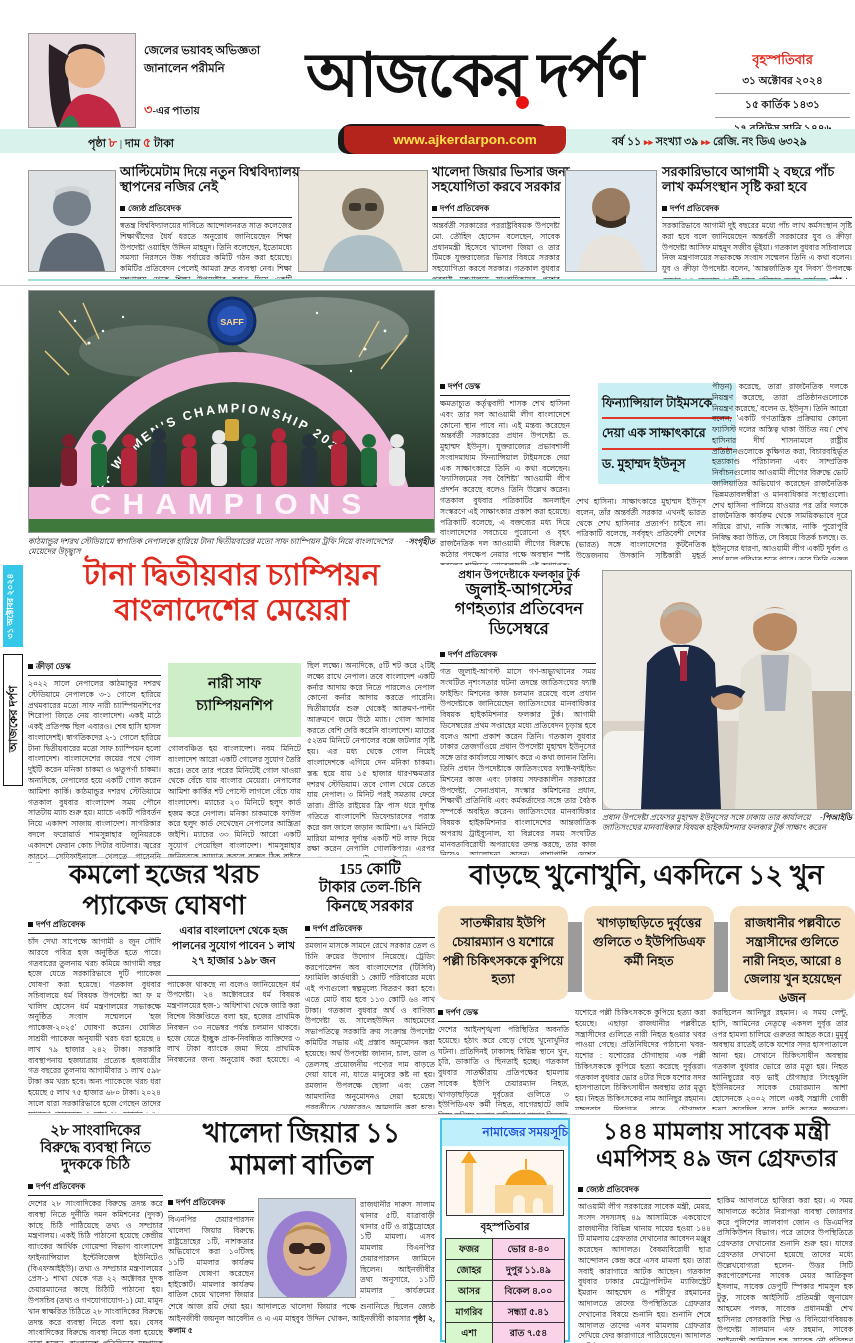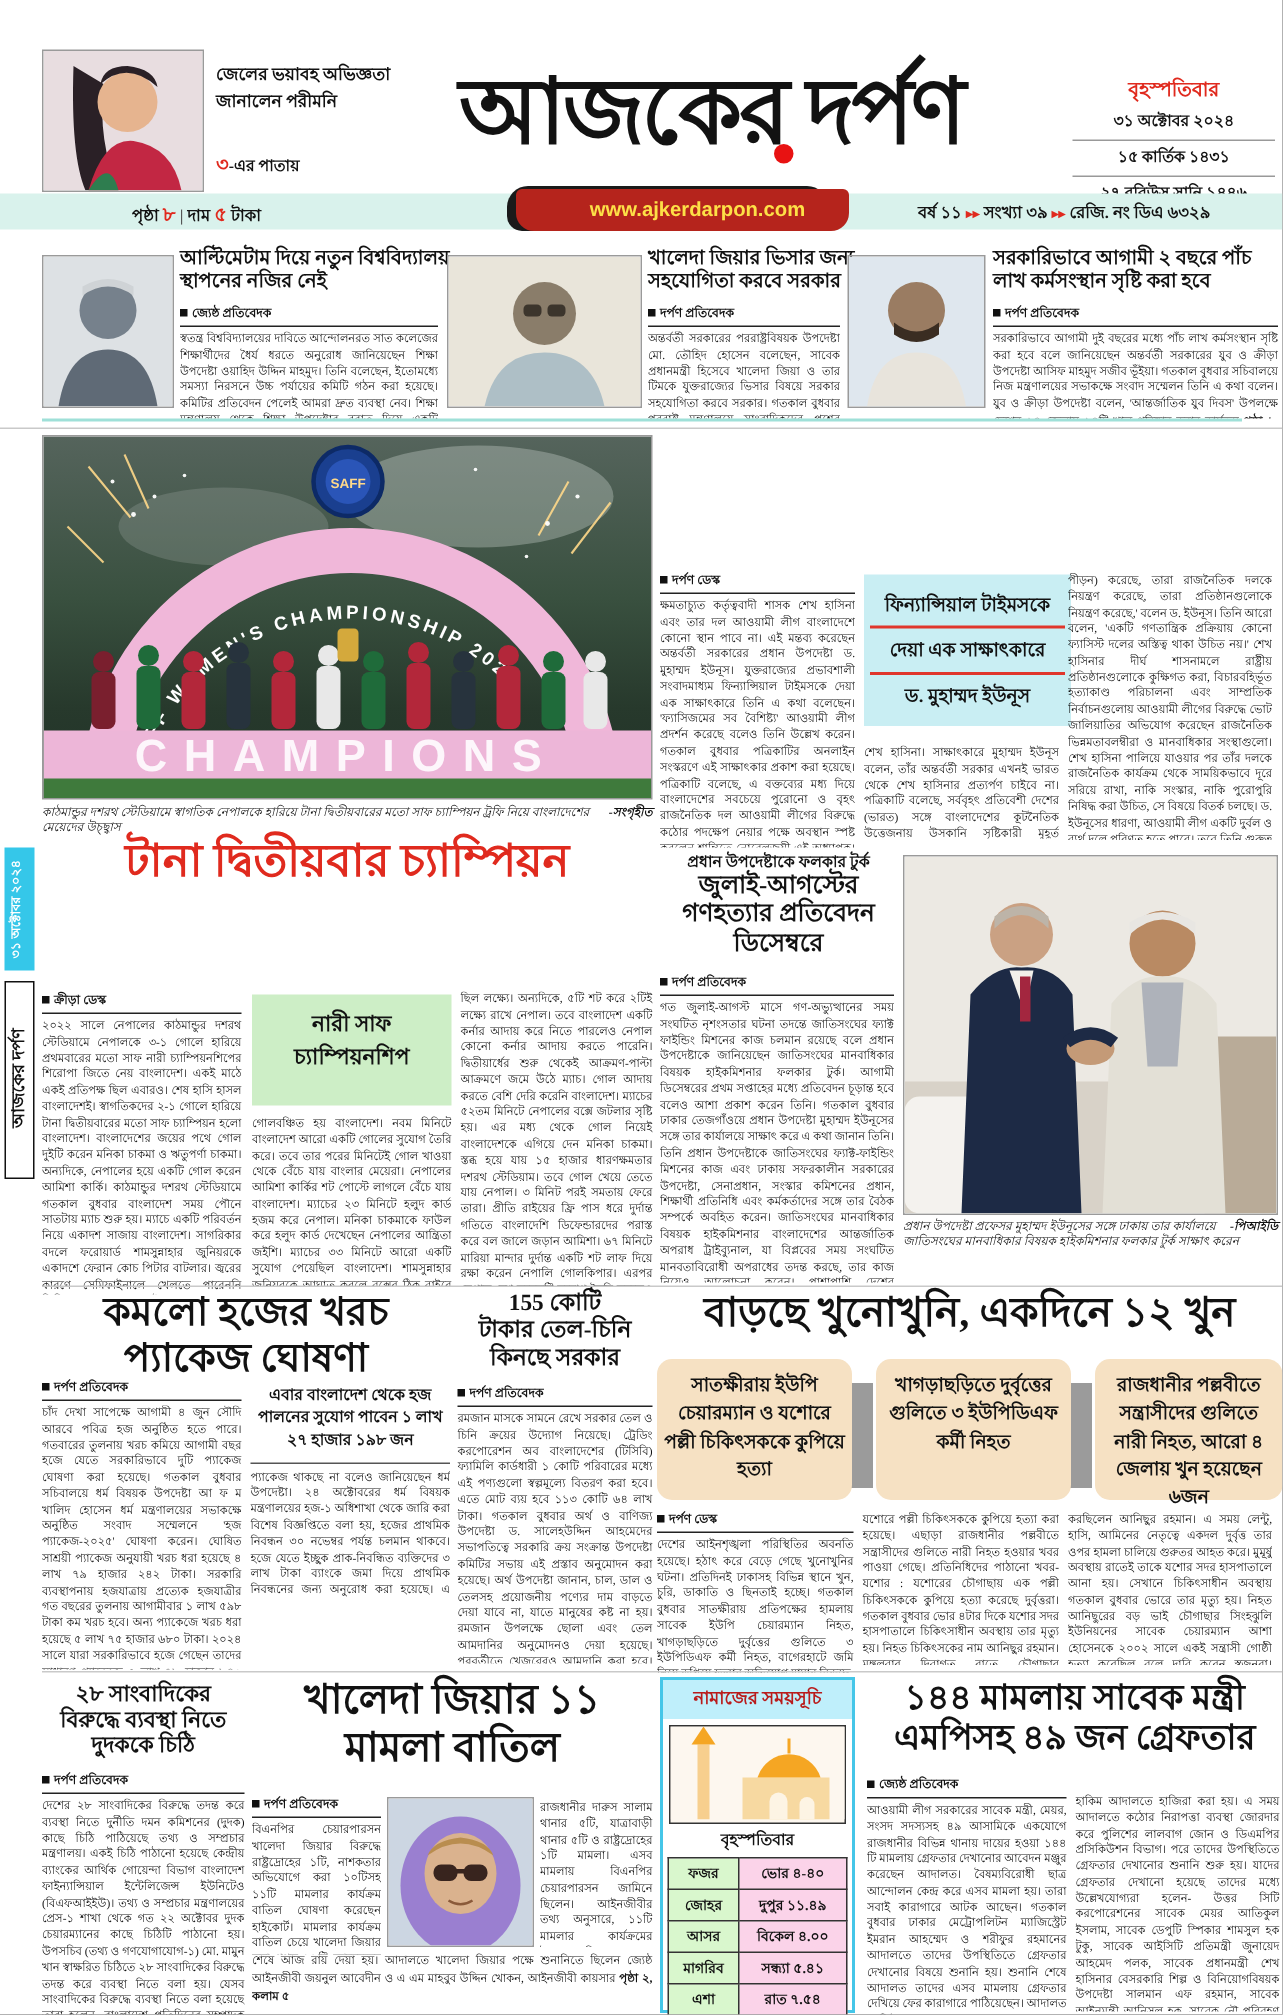--- a/index.html
+++ b/index.html
@@ -20,21 +20,21 @@
   .deck{font-size:10.5px;font-weight:bold;text-align:center;line-height:1.45;
         border-bottom:1px solid #555;padding:5px 0 6px 0;}
   .subbox{background:#f6e1c3;border-radius:10px;font-size:12.5px;font-weight:bold;
           text-align:center;line-height:1.5;padding:8px 4px;box-sizing:border-box;}
   .conn{background:#9b9b9b;}
   .vert{writing-mode:vertical-rl;transform:rotate(180deg);text-align:center;}
   table.ptimes{border-collapse:collapse;width:120px;margin:2px auto 0 auto;border-radius:14px;}
   table.ptimes td{border:1px solid #333;font-size:9.3px;font-weight:bold;text-align:center;padding:2.5px 1px;}
   table.ptimes td.n{background:#d9f7cd;width:44px;}
   table.ptimes td.t{background:#fbd3e9;}
-  .pull{background:#c9eef3;padding:6px 4px;text-align:center;font-weight:bold;font-size:12.5px;line-height:1.3;}
+  .pull{background:#c9eef3;padding:6px 4px;text-align:left;font-weight:bold;font-size:12.5px;line-height:1.3;margin-left:22px;}
   .pull .pl{padding:6px 0;}
   .pull .pl + .pl{border-top:2px solid #e0362c;}
   .badge{background:#cdeec6;text-align:center;font-weight:bold;font-size:14.5px;line-height:1.5;padding-top:10px;box-sizing:border-box;}
   .rule-cyan{background:#9fe0d8;}
   .rule-gray{background:#c9c9c9;}
 </style>
 </head>
 <body>
 
 <div class="page">
@@ -248,20 +248,21 @@
       <rect x="0" y="228" width="405" height="13" fill="#3f7a3c"></rect>
     </svg>
   </div>
   <div class="abs cap" style="left:28px;top:537px;width:407px;">
     <span class="credit">-সংগৃহীত</span>
     <span>কাঠমান্ডুর দশরথ স্টেডিয়ামে স্বাগতিক নেপালকে হারিয়ে টানা দ্বিতীয়বারের মতো সাফ চ্যাম্পিয়ন ট্রফি নিয়ে বাংলাদেশের মেয়েদের উচ্ছ্বাস</span>
   </div>
 
   <div class="abs hl red" style="left:28px;top:557px;width:407px;font-size:30px;">
     <div>টানা দ্বিতীয়বার চ্যাম্পিয়ন</div>
+    <div>বাংলাদেশের মেয়েরা</div>
   </div>
   <div class="abs" style="left:28px;top:660px;width:133px;">
     <div class="byl">
         <span class="sq"></span>
         <span>ক্রীড়া ডেস্ক</span>
       </div>
     <div class="bt" style="height:184px;">২০২২ সালে নেপালের কাঠমান্ডুর দশরথ স্টেডিয়ামে নেপালকে ৩-১ গোলে হারিয়ে প্রথমবারের মতো সাফ নারী চ্যাম্পিয়নশিপের শিরোপা জিতে নেয় বাংলাদেশ। একই মাঠে একই প্রতিপক্ষ ছিল এবারও। শেষ হাসি হাসল বাংলাদেশই। স্বাগতিকদের ২-১ গোলে হারিয়ে টানা দ্বিতীয়বারের মতো সাফ চ্যাম্পিয়ন হলো বাংলাদেশ। বাংলাদেশের জয়ের পথে গোল দুইটি করেন মনিকা চাকমা ও ঋতুপর্ণা চাকমা। অন্যদিকে, নেপালের হয়ে একটি গোল করেন আমিশা কার্কি। কাঠমান্ডুর দশরথ স্টেডিয়ামে গতকাল বুধবার বাংলাদেশ সময় পৌনে সাতটায় ম্যাচ শুরু হয়। ম্যাচে একটি পরিবর্তন নিয়ে একাদশ সাজায় বাংলাদেশ। সাগরিকার বদলে ফরোয়ার্ড শামসুন্নাহার জুনিয়রকে একাদশে ফেরান কোচ পিটার বাটলার। জ্বরের কারণে সেমিফাইনালে খেলতে পারেননি তিনি। ম্যাচের শুরু থেকেই আক্রমণাত্মক হয়ে ওঠে বাংলাদেশ। শুরুতেই গোলের সুযোগ পায় বাংলাদেশ। তবে দ্বিতীয় মিনিটে তহুরা খাতুনের শট পোস্টে লাগলে</div>
   </div>
   <div class="abs badge" style="left:168px;top:663px;width:133px;height:74px;">
     <div>নারী সাফ</div>
@@ -410,21 +411,21 @@
       <rect x="30" y="44" width="16" height="11" rx="5" fill="#38241e"></rect>
       <rect x="50" y="44" width="16" height="11" rx="5" fill="#38241e"></rect>
       <rect x="45" y="47" width="6" height="3" fill="#38241e"></rect>
       <path d="M40 68 Q48 73 56 68" stroke="#8a5a3a" stroke-width="1.6" fill="none"></path>
     </svg>
   </div>
   <div class="abs bt" style="left:360px;top:1200px;width:75px;height:98px;">রাজধানীর দারুস সালাম থানার ৫টি, যাত্রাবাড়ী থানার ৫টি ও রাষ্ট্রদ্রোহের ১টি মামলা। এসব মামলায় বিএনপির চেয়ারপারসন জামিনে ছিলেন। আইনজীবীর তথ্য অনুসারে, ১১টি মামলার কার্যক্রমের বৈধতা নিয়ে ২০১৭ সালে পৃথক আবেদন করেন খালেদা জিয়া। প্রাথমিক শুনানি নিয়ে ২০১৭ সালের বিভিন্ন সময় হাইকোর্ট রুলসহ মামলার কার্যক্রমে স্থগিতাদেশ দেন। এই রুলের ওপর শুনানি</div>
   <div class="abs bt" style="left:168px;top:1302px;width:267px;height:36px;"><span>শেষে আজ রায় দেয়া হয়। আদালতে খালেদা জিয়ার পক্ষে শুনানিতে ছিলেন জ্যেষ্ঠ আইনজীবী জয়নুল আবেদীন ও এ এম মাহবুব উদ্দিন খোকন, আইনজীবী কায়সার</span> <b class="pr">পৃষ্ঠা ২, কলাম ৫</b></div>
 
   <div class="abs" style="left:440px;top:1118px;width:130px;height:224px;border:2px solid #45c6e8;box-sizing:border-box;background:#fff;">
-    <div style="background:#bfeffb;color:#b91c1c;font-weight:bold;font-size:12px;text-align:center;padding:3px 0;">নামাজের সময়সূচি</div>
+    <div style="background:#bfeffb;color:#1d4ed8;font-weight:bold;font-size:12px;text-align:right;padding:3px 0;">নামাজের সময়সূচি</div>
     <div style="margin:4px 4px 0 4px;border:1px solid #333;height:64px;background:#fdf7ef;overflow:hidden;">
       <svg width="118" height="62" viewBox="0 0 118 62">
         <rect width="118" height="62" fill="#fdf7ef"></rect>
         <rect x="18" y="12" width="8" height="50" fill="#f7cf8e"></rect>
         <path d="M14 12 L30 12 L22 0 Z" fill="#f5a623"></path>
         <rect x="48" y="34" width="58" height="28" fill="#f7d9a1"></rect>
         <path d="M58 34 A 22 22 0 0 1 100 34 Z" fill="#f5a623"></path>
         <rect x="78" y="8" width="2" height="10" fill="#f5a623"></rect>
         <path d="M66 62 L66 50 A 6 6 0 0 1 78 50 L78 62 Z" fill="#fdf4e4"></path>
         <path d="M86 62 L86 52 A 5 5 0 0 1 96 52 L96 62 Z" fill="#fdf4e4"></path>

